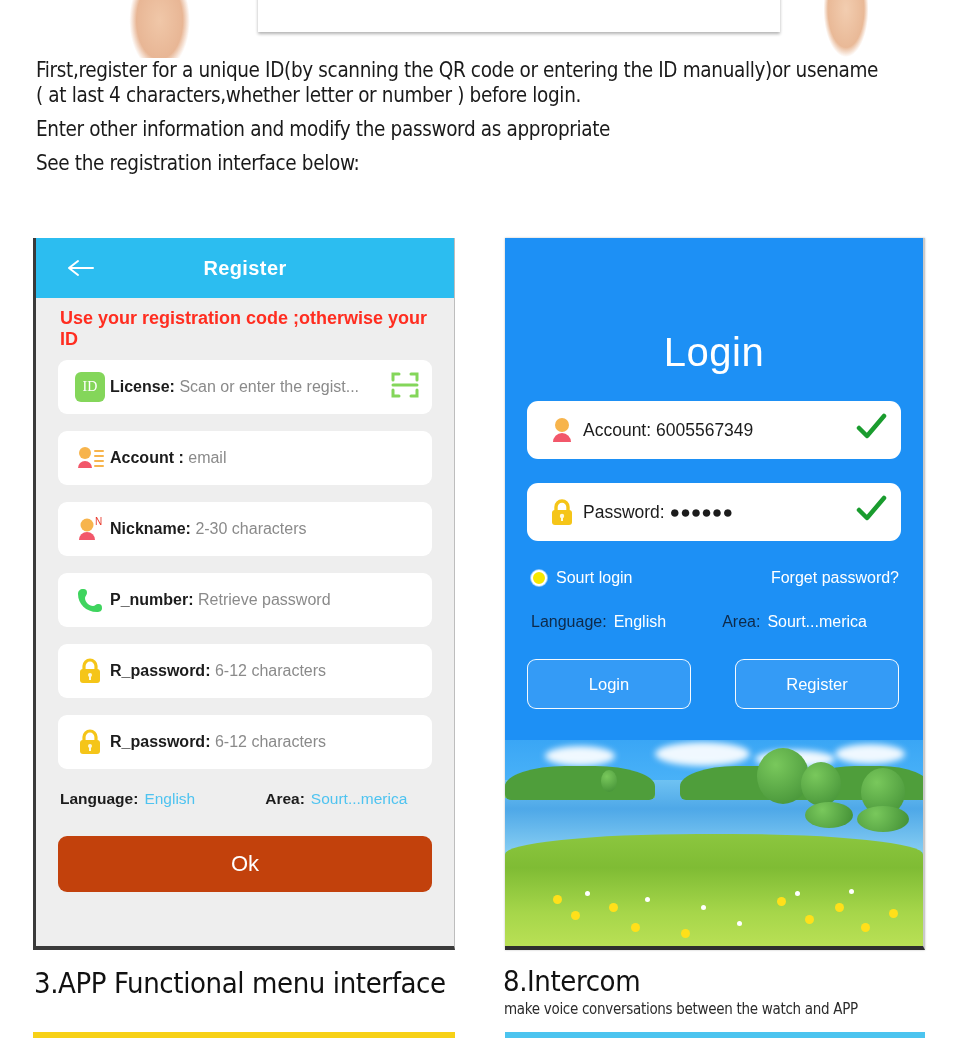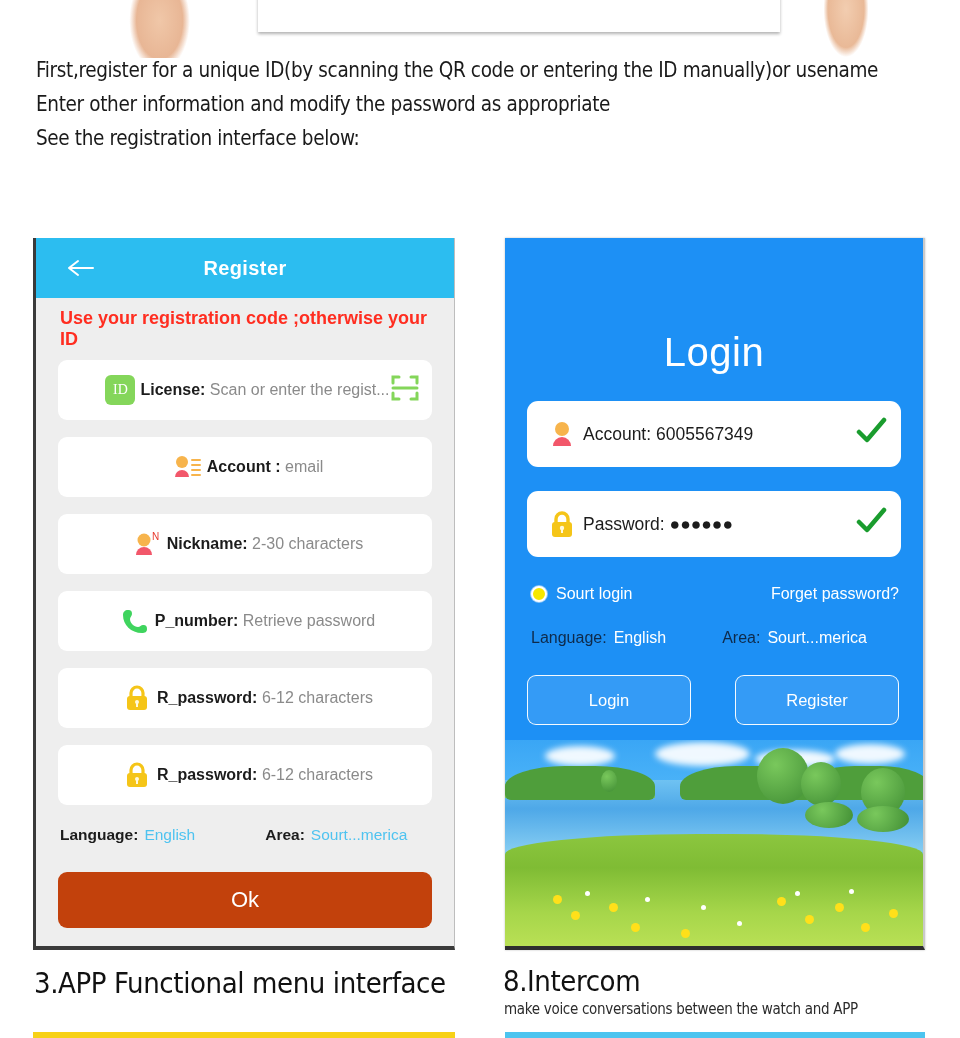--- a/index.html
+++ b/index.html
@@ -68,24 +68,23 @@
     position: absolute; left: 30px; top: 50%; transform: translateY(-50%);
     width: 30px; height: 20px;
   }
   .reg-title { color: #ffffff; font-size: 20px; font-weight: 700; letter-spacing: 0.4px; }
   .reg-warning {
     color: #ff2d20; font-size: 18px; font-weight: 600; line-height: 21px;
     padding: 10px 18px 4px 24px;
   }
   .reg-list { padding: 6px 22px 0 22px; }
   .reg-row {
-    background: #ffffff; border-radius: 9px; height: 60px;
+    background: #ffffff; border-radius: 9px; height: 54px;
     display: flex; align-items: center; padding: 0 12px; margin-bottom: 17px;
     position: relative;
-    justify-content: center;
   }
   .reg-row .ico { width: 40px; flex: 0 0 40px; display: flex; align-items: center; justify-content: center; }
   .reg-row .txt { font-size: 16px; color: #8a8a8a; white-space: nowrap; overflow: hidden; }
   .reg-row .txt b { color: #1c1c1c; font-weight: 700; }
   .scan-ico { position: absolute; right: 12px; top: 50%; transform: translateY(-50%); }
 
   .id-badge {
     width: 30px; height: 30px; border-radius: 6px; background: #84d65a;
     color: #ffffff; font-size: 14px; font-weight: 400;
     display: flex; align-items: center; justify-content: center;
@@ -110,21 +109,21 @@
     border-right: 2px solid #c9c9c9;
     border-bottom: 4px solid #2e2e2e;
     box-shadow: 0 0 2px rgba(0,0,0,0.25);
   }
   .login-title {
     text-align: center; color: #ffffff; font-size: 40px; font-weight: 400;
     padding-top: 92px; letter-spacing: 0.5px;
   }
   .login-fields { padding: 26px 22px 0 22px; }
   .login-row {
-    background: #ffffff; border-radius: 11px; height: 66px; margin-bottom: 24px;
+    background: #ffffff; border-radius: 11px; height: 58px; margin-bottom: 24px;
     display: flex; align-items: center; padding: 8px 14px; position: relative;
   }
   .login-row .ico { width: 42px; flex: 0 0 42px; display: flex; align-items: center; justify-content: center; }
   .login-row .txt { font-size: 17.5px; color: #1c1c1c; }
   .check { position: absolute; right: 14px; top: 50%; transform: translateY(-50%); }
 
   .login-opts {
     display: flex; align-items: center; justify-content: space-between;
     padding: 4px 24px 0 26px; color: #ffffff; font-size: 16px;
   }
@@ -194,20 +193,21 @@
 <body>
 
 <div class="top-strip">
   <div class="top-photo-left"></div>
   <div class="top-photo-right"></div>
   <div class="top-panel"></div>
 </div>
 
 <div class="doc">
   <div class="para">First,register for a unique ID(by scanning the QR code or entering the ID manually)or usename</div>
+  <div class="para">( at last 4 characters,whether letter or number ) before login.</div>
   <div class="para gap">Enter other information and modify the password as appropriate</div>
   <div class="para gap">See the registration interface below:</div>
 </div>
 
 <div class="phones">
 
   <div class="phone-reg">
 
     <div class="reg-header">
       <span class="reg-back">

